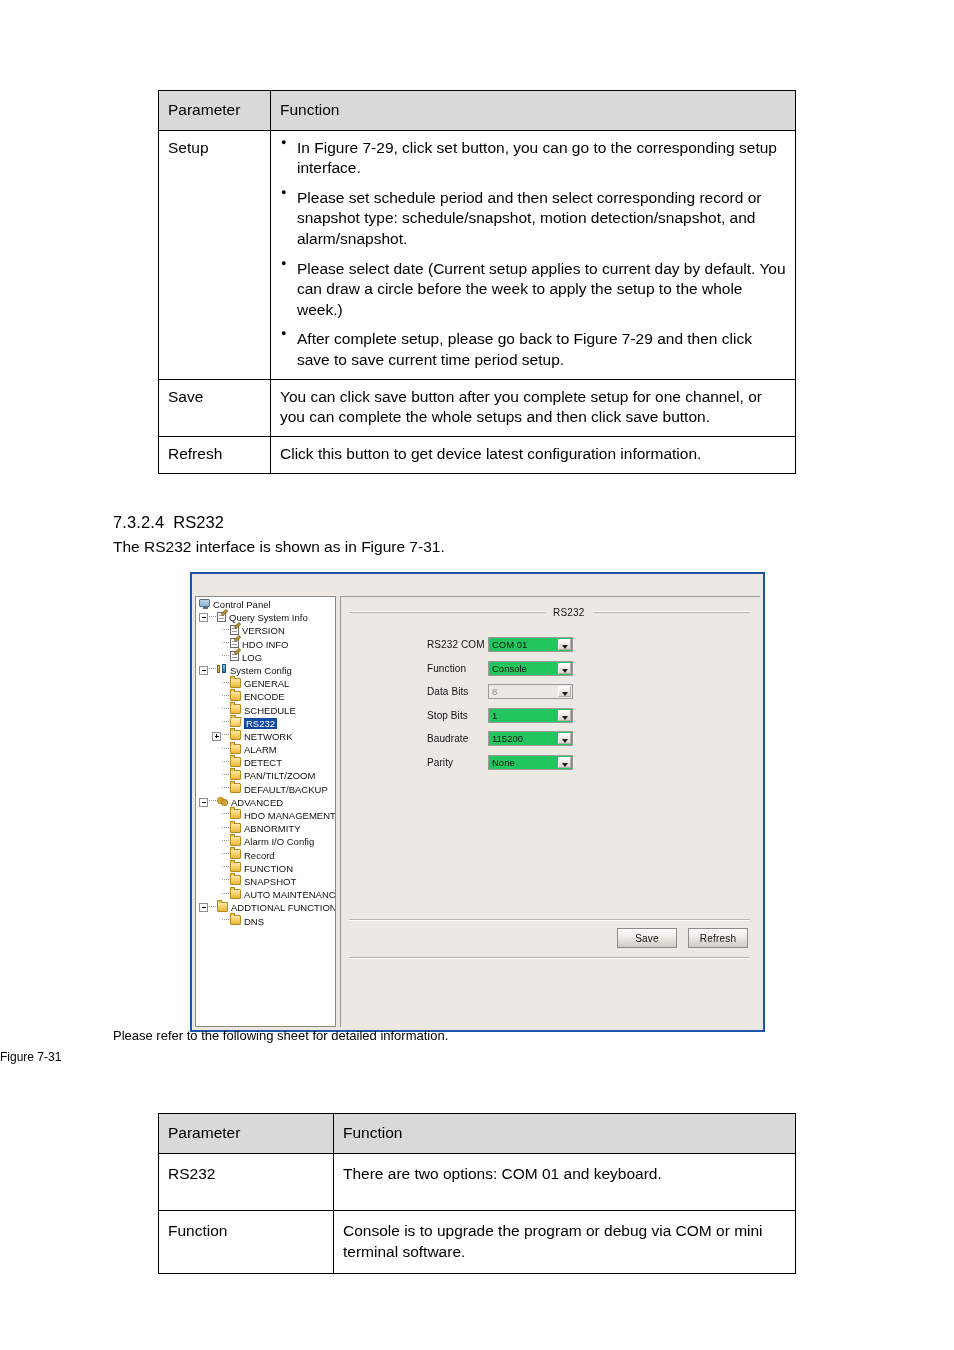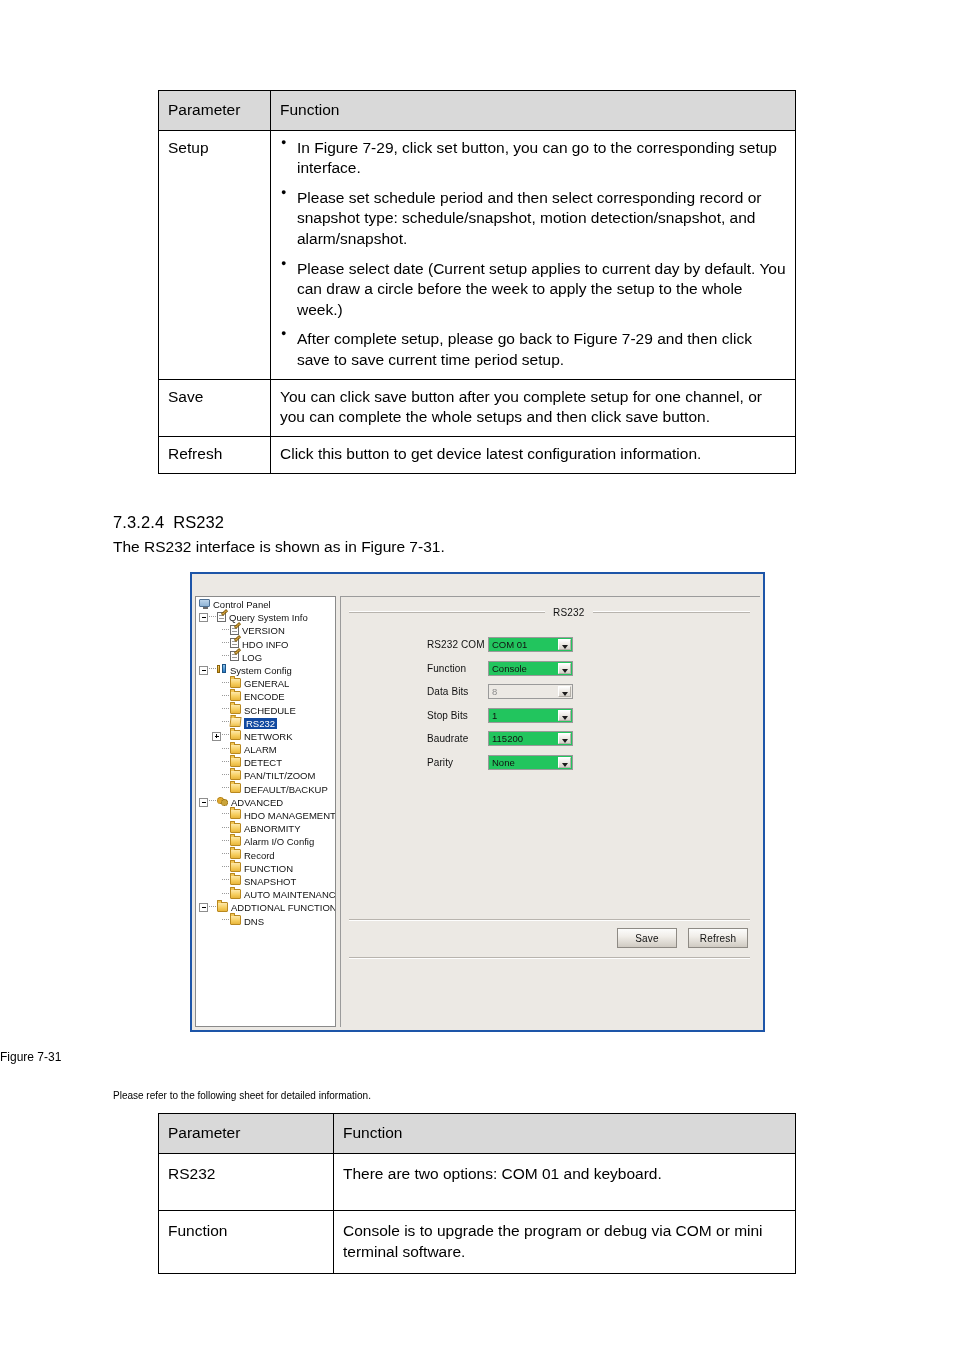--- a/index.html
+++ b/index.html
@@ -86,22 +86,22 @@
     left: 0;
     top: 1050px;
     width: 954px;
     text-align: left;
     font-size: 12px;
   }
 
   #sheet-line {
     position: absolute;
     left: 113px;
-    top: 1090px;
-    font-size: 10px;
+    top: 1028px;
+    font-size: 13px;
   }
 
   #table-two-wrap {
     position: absolute;
     left: 158px;
     top: 1113px;
     width: 638px;
   }
   #table-two { width: 638px; }
   #table-two col.c1 { width: 175px; }

